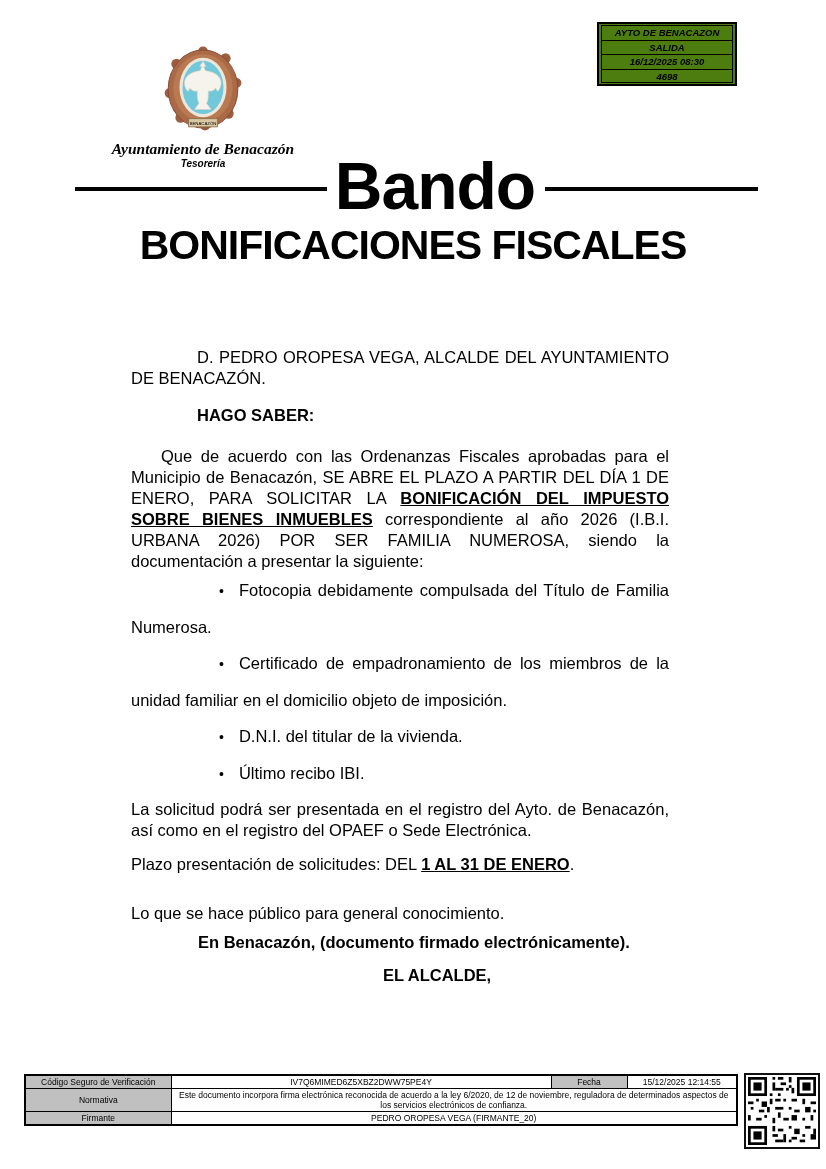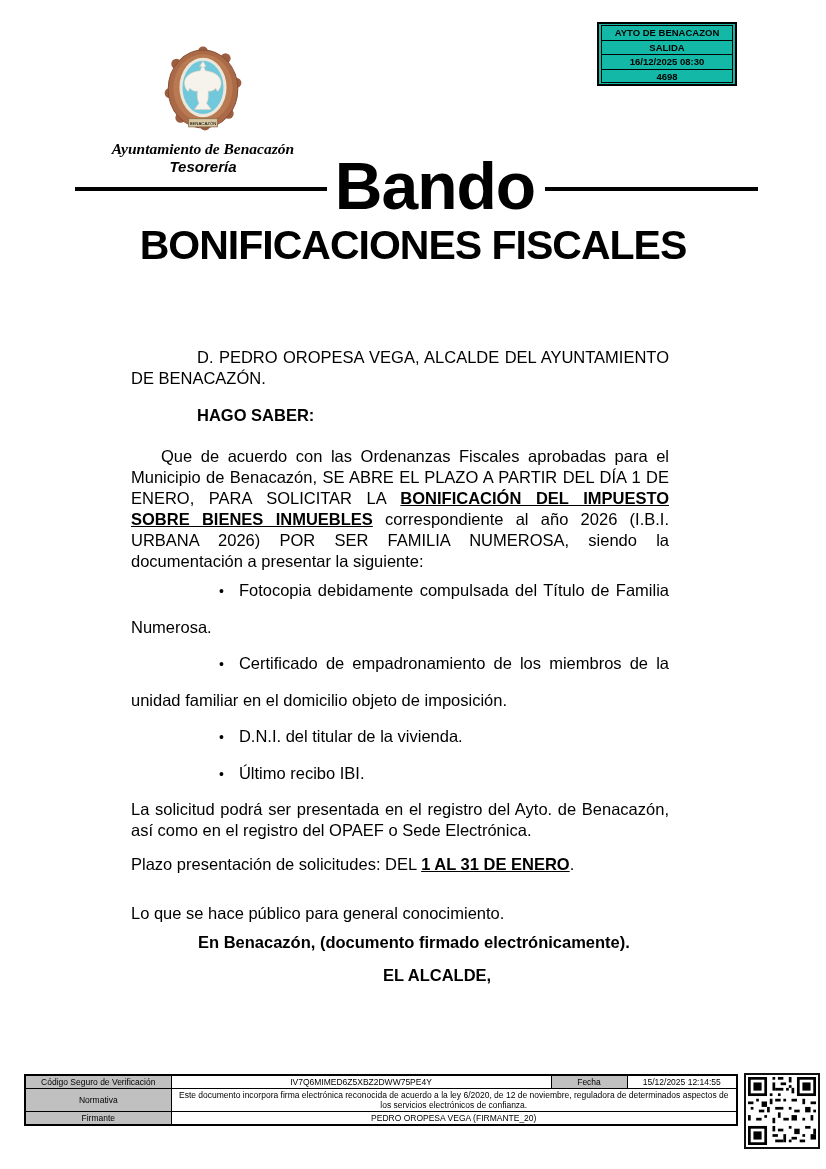--- a/index.html
+++ b/index.html
@@ -4,31 +4,31 @@
 <style>
   * { margin:0; padding:0; box-sizing:border-box; }
   html,body { background:#e8e8e8; }
   .page {
     position:relative; width:826px; height:1169px; background:#ffffff;
     font-family:"Liberation Sans", sans-serif; color:#000; margin:0 auto; overflow:hidden;
   }
   
   .stamp {
     position:absolute; left:597px; top:22px; width:140px;
-    border:2px solid #000; padding:1px 2px; background:#14b8a6;
+    border:2px solid #000; padding:1px 2px; background:#4d7c0f;font-style:italic;
   }
   .stamp-row {
     border:1px solid #000; border-bottom:none; height:14.5px; line-height:13.5px;
     text-align:center; font-size:9.5px; font-weight:bold; white-space:nowrap; overflow:hidden;
   }
   .stamp-row:last-child { border-bottom:1px solid #000; }
   
   .logo-block { position:absolute; left:108px; top:46px; width:190px; text-align:center; }
   .org-name { margin-top:4px; font-family:"Liberation Serif", serif; font-style:italic; font-weight:bold; font-size:15.5px; }
-  .org-dept { font-size:15px; font-style:italic; font-weight:bold; }
+  .org-dept { font-size:10px; font-style:italic; font-weight:bold; }
   
   .rule { position:absolute; height:4px; background:#000; }
   .rule-left  { left:75px;  top:187px; width:252px; }
   .rule-right { left:545px; top:187px; width:213px; }
   .bando {
     position:absolute; left:327px; top:150px; width:216px; text-align:center;
     font-size:66px; font-weight:bold; letter-spacing:-1px; line-height:72px; white-space:nowrap;
   }
   .heading1 {
     position:absolute; left:0; top:222px; width:826px; text-align:center;

